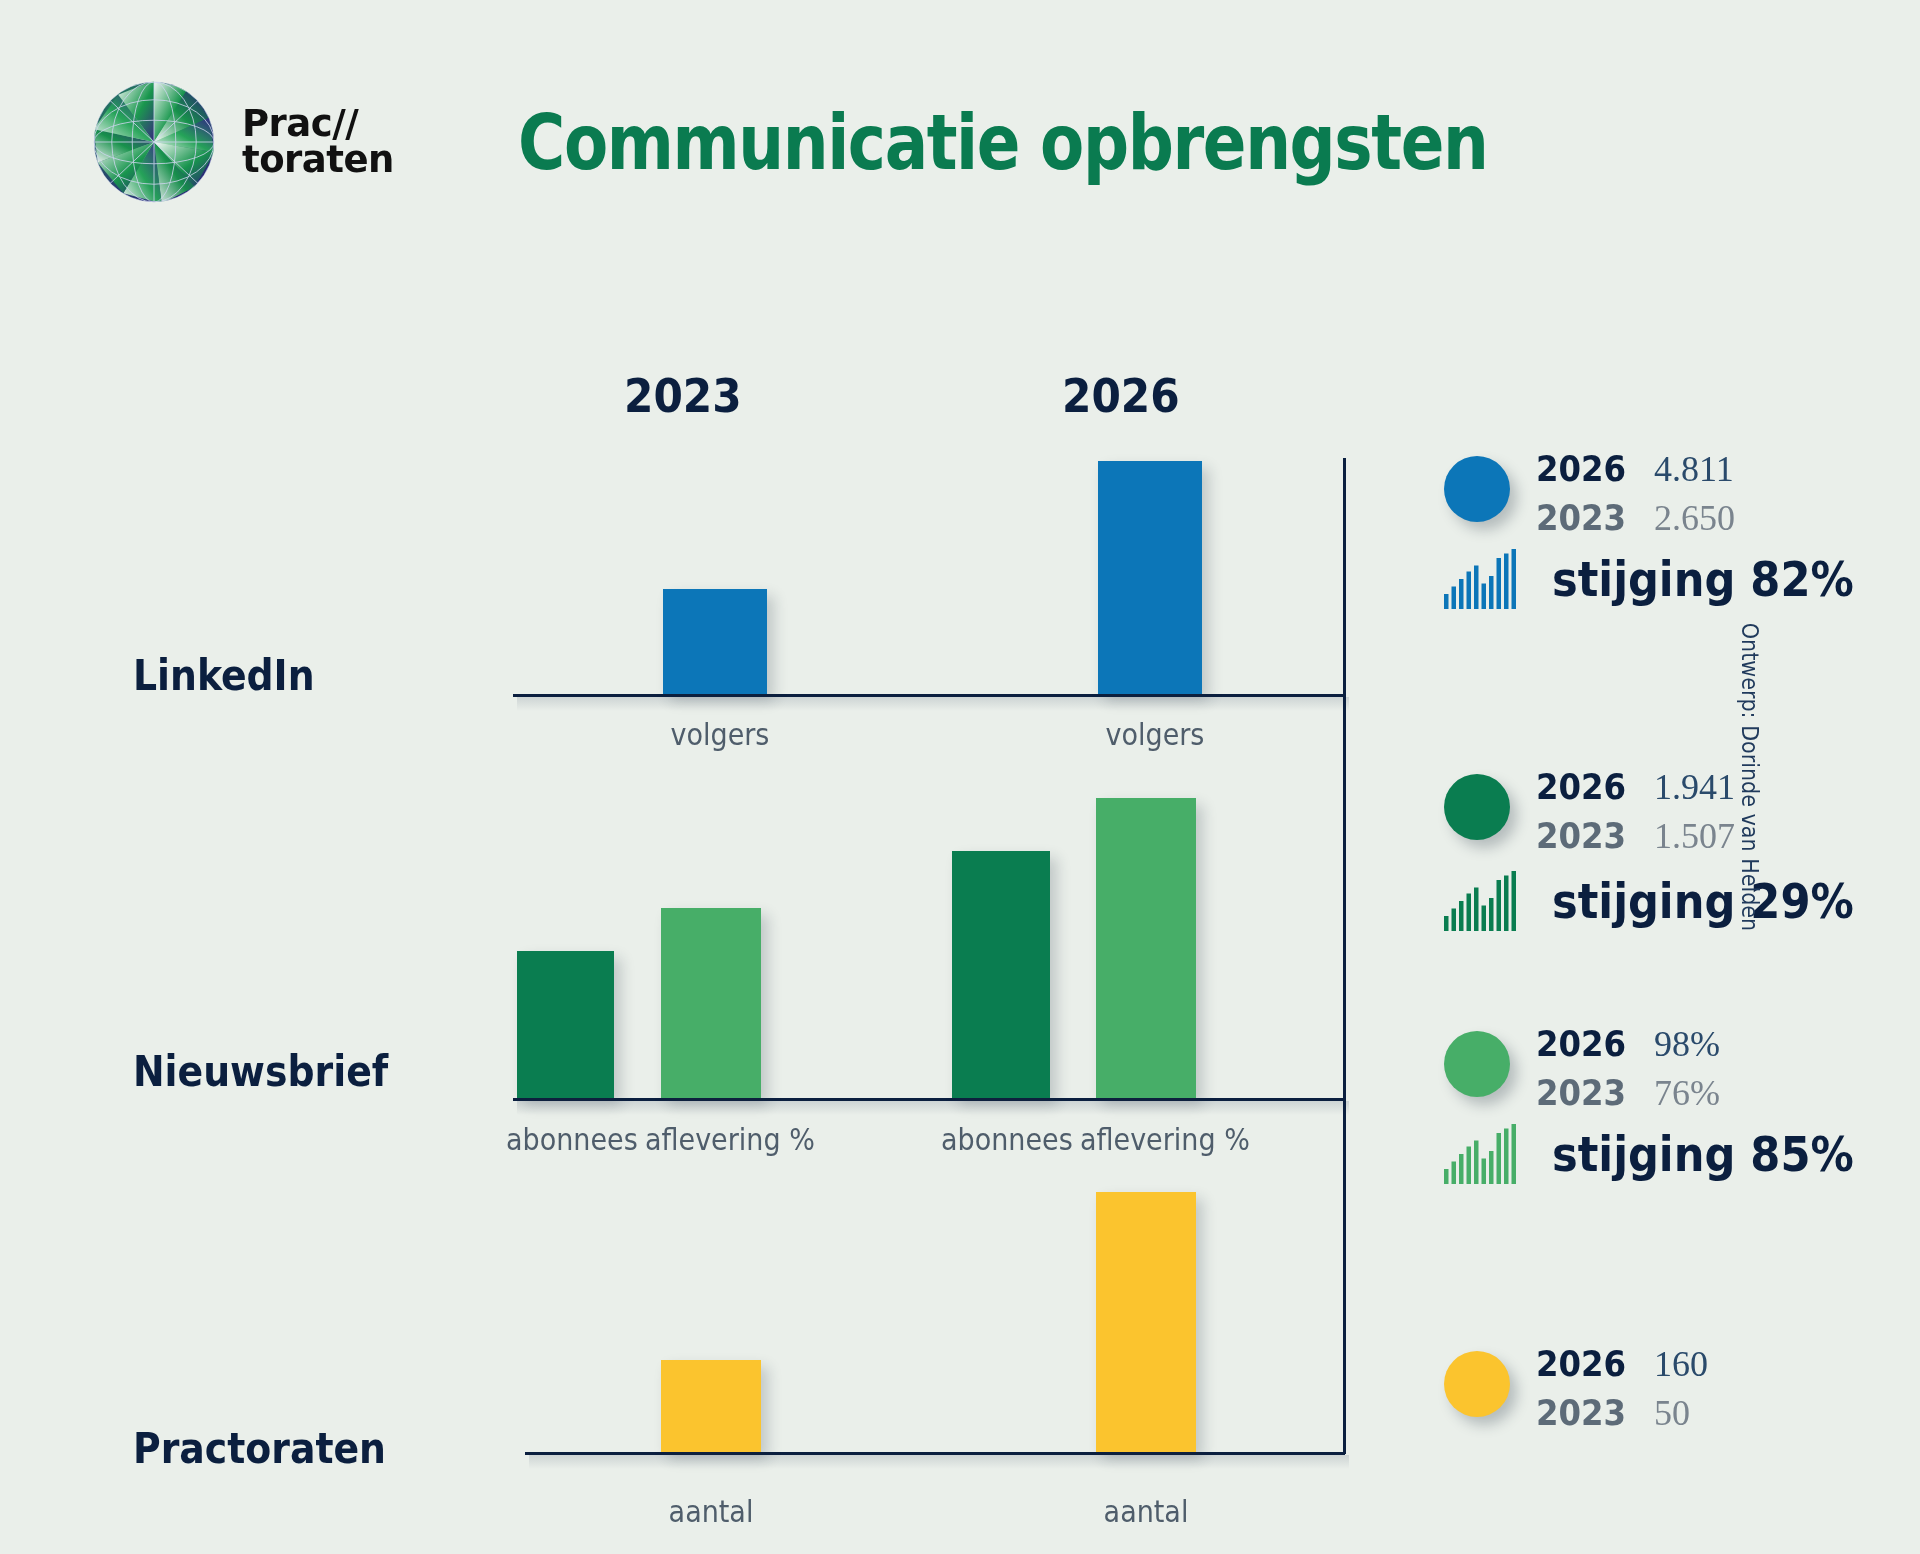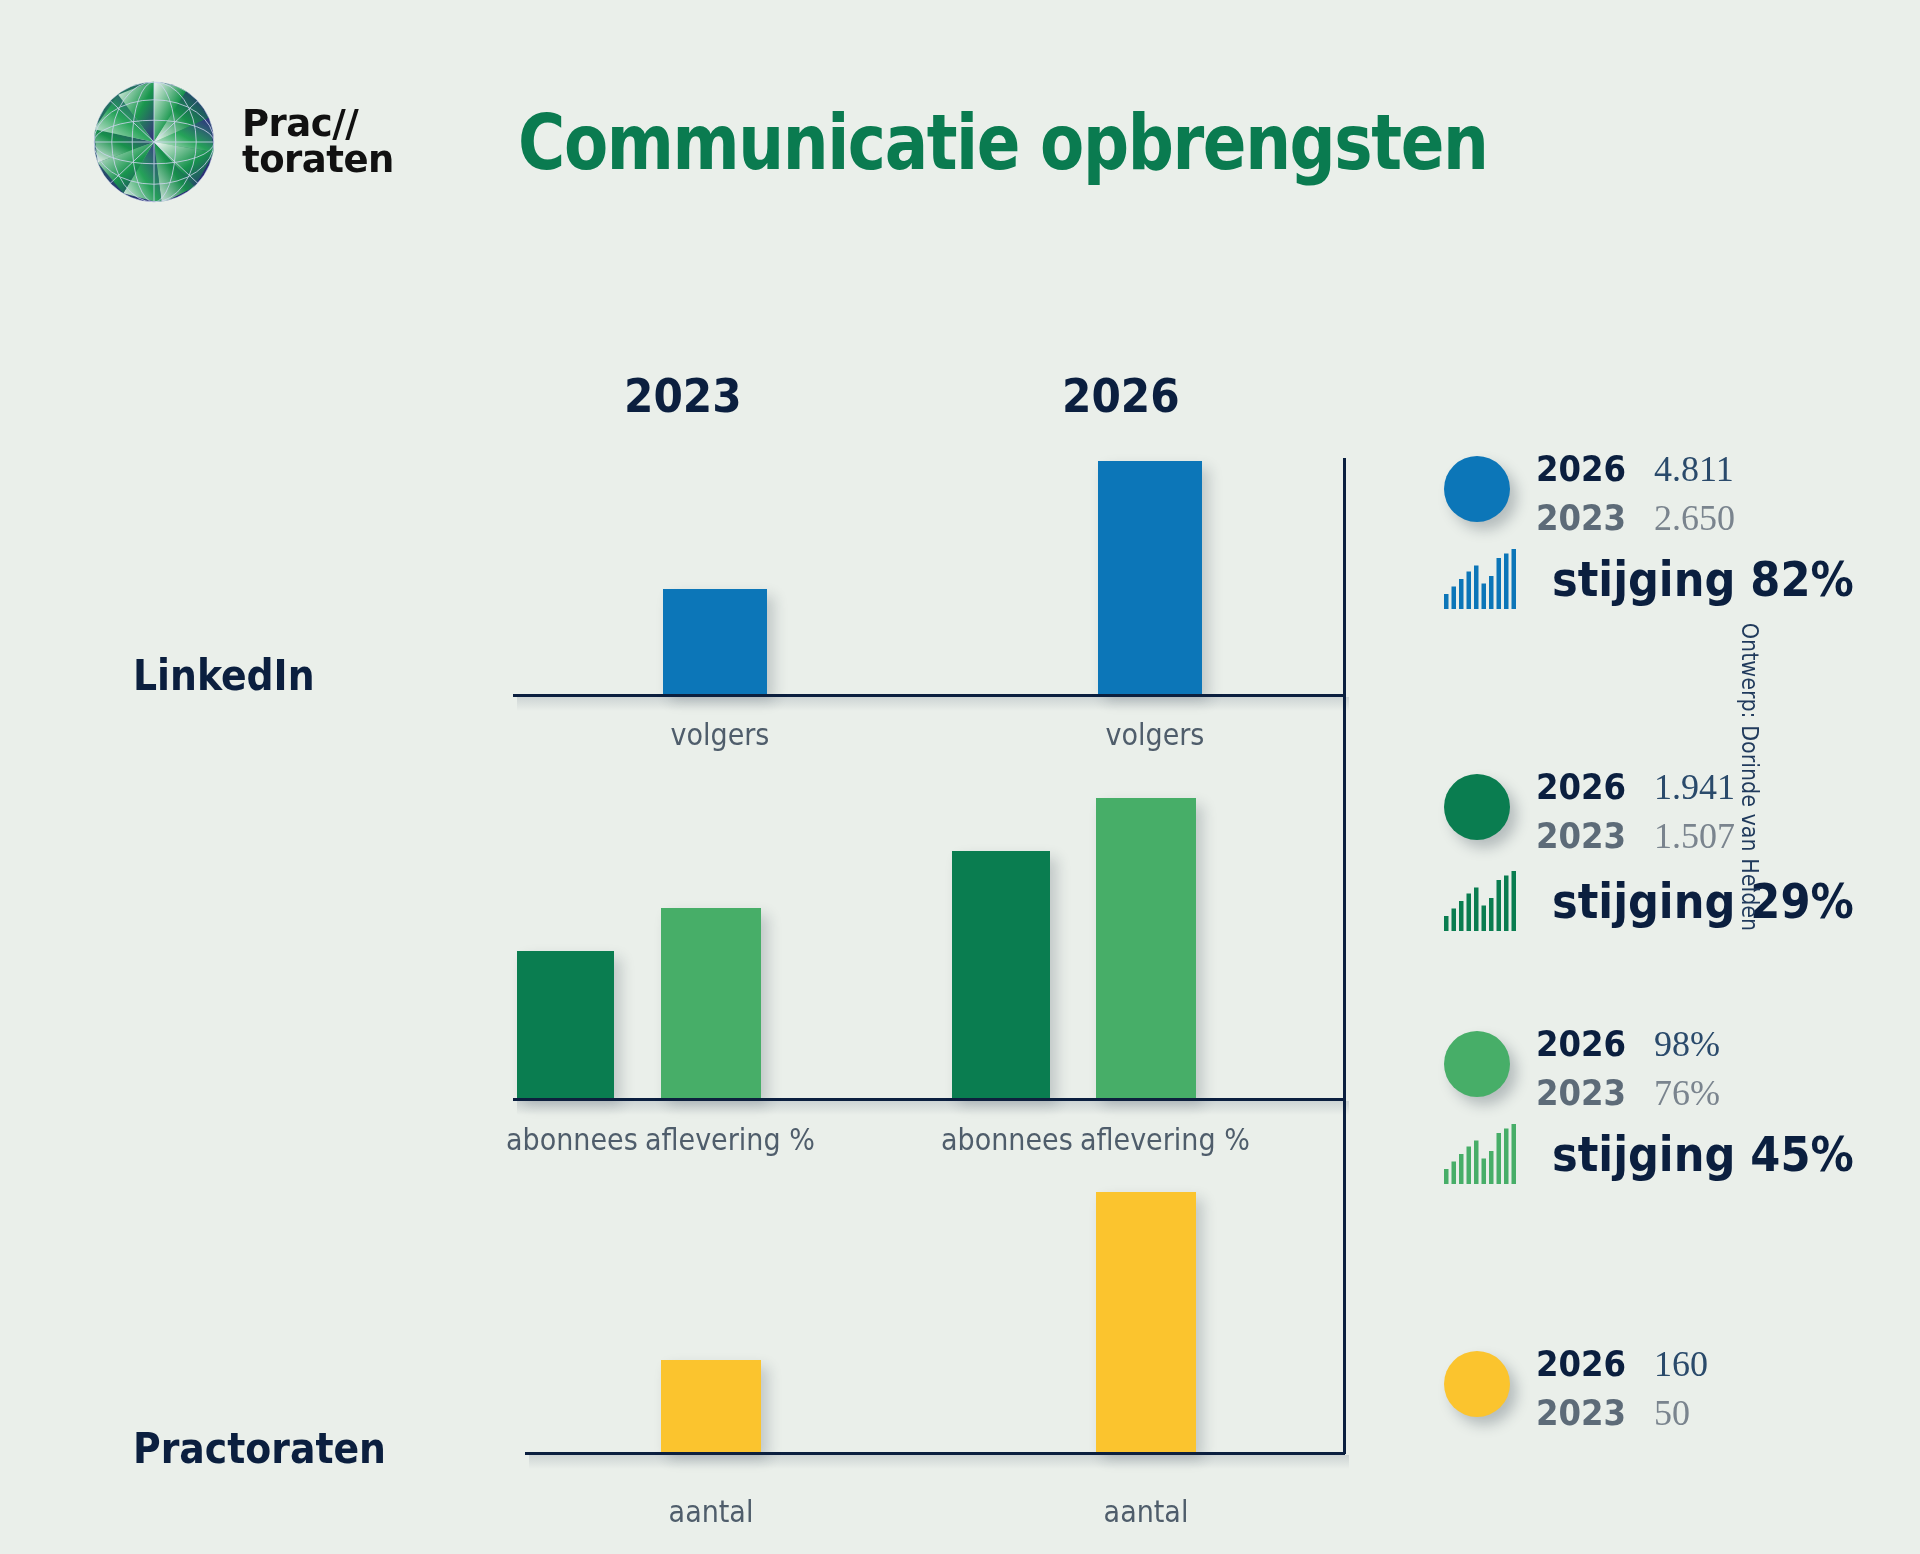--- a/index.html
+++ b/index.html
@@ -269,20 +269,21 @@
   <div class="bar-cap" style="left:645px; top:1122px; width:140px; text-align:center;">aflevering %</div>
   <div class="bar-cap" style="left:941px; top:1122px; width:120px; text-align:center;">abonnees</div>
   <div class="bar-cap" style="left:1080px; top:1122px; width:140px; text-align:center;">aflevering %</div>
 
   <div class="bar" style="left:661px; top:1360px; width:100px; height:92px; background:#fbc42e;"></div>
   <div class="bar" style="left:1096px; top:1192px; width:100px; height:260px; background:#fbc42e;"></div>
   <div class="bar-cap" style="left:651px; top:1494px; width:120px; text-align:center;">aantal</div>
   <div class="bar-cap" style="left:1086px; top:1494px; width:120px; text-align:center;">aantal</div>
 
   <div class="row-label" id="label-linkedin">LinkedIn</div>
+  <div class="row-label" id="label-nieuwsbrief">Nieuwsbrief</div>
   <div class="row-label" id="label-practoraten">Practoraten</div>
 </div>
 
 <div id="legend">
 
   <div class="legend-group" style="top:438px;">
     <div class="legend-dot" style="top:18px; background:#0c76b8;"></div>
     <div class="legend-rows">
       <div class="legend-row row-2026">
         <span class="lr-year">2026</span>
@@ -363,21 +364,21 @@
           <rect x="10" y="20" width="3" height="20"></rect>
           <rect x="15" y="15" width="3" height="25"></rect>
           <rect x="20" y="11" width="3" height="29"></rect>
           <rect x="25" y="23" width="3" height="17"></rect>
           <rect x="30" y="18" width="3" height="22"></rect>
           <rect x="35" y="6" width="3" height="34"></rect>
           <rect x="40" y="3" width="3" height="37"></rect>
           <rect x="45" y="0" width="3" height="40"></rect>
         </g>
       </svg>
-      <span class="trend-text">stijging 45%</span>
+      <span class="trend-text">stijging 85%</span>
     </div>
   </div>
 
   <div class="legend-group" style="top:1333px;">
     <div class="legend-dot" style="top:18px; background:#fbc42e;"></div>
     <div class="legend-rows">
       <div class="legend-row row-2026">
         <span class="lr-year">2026</span>
         <span class="lr-val">160</span>
       </div>

